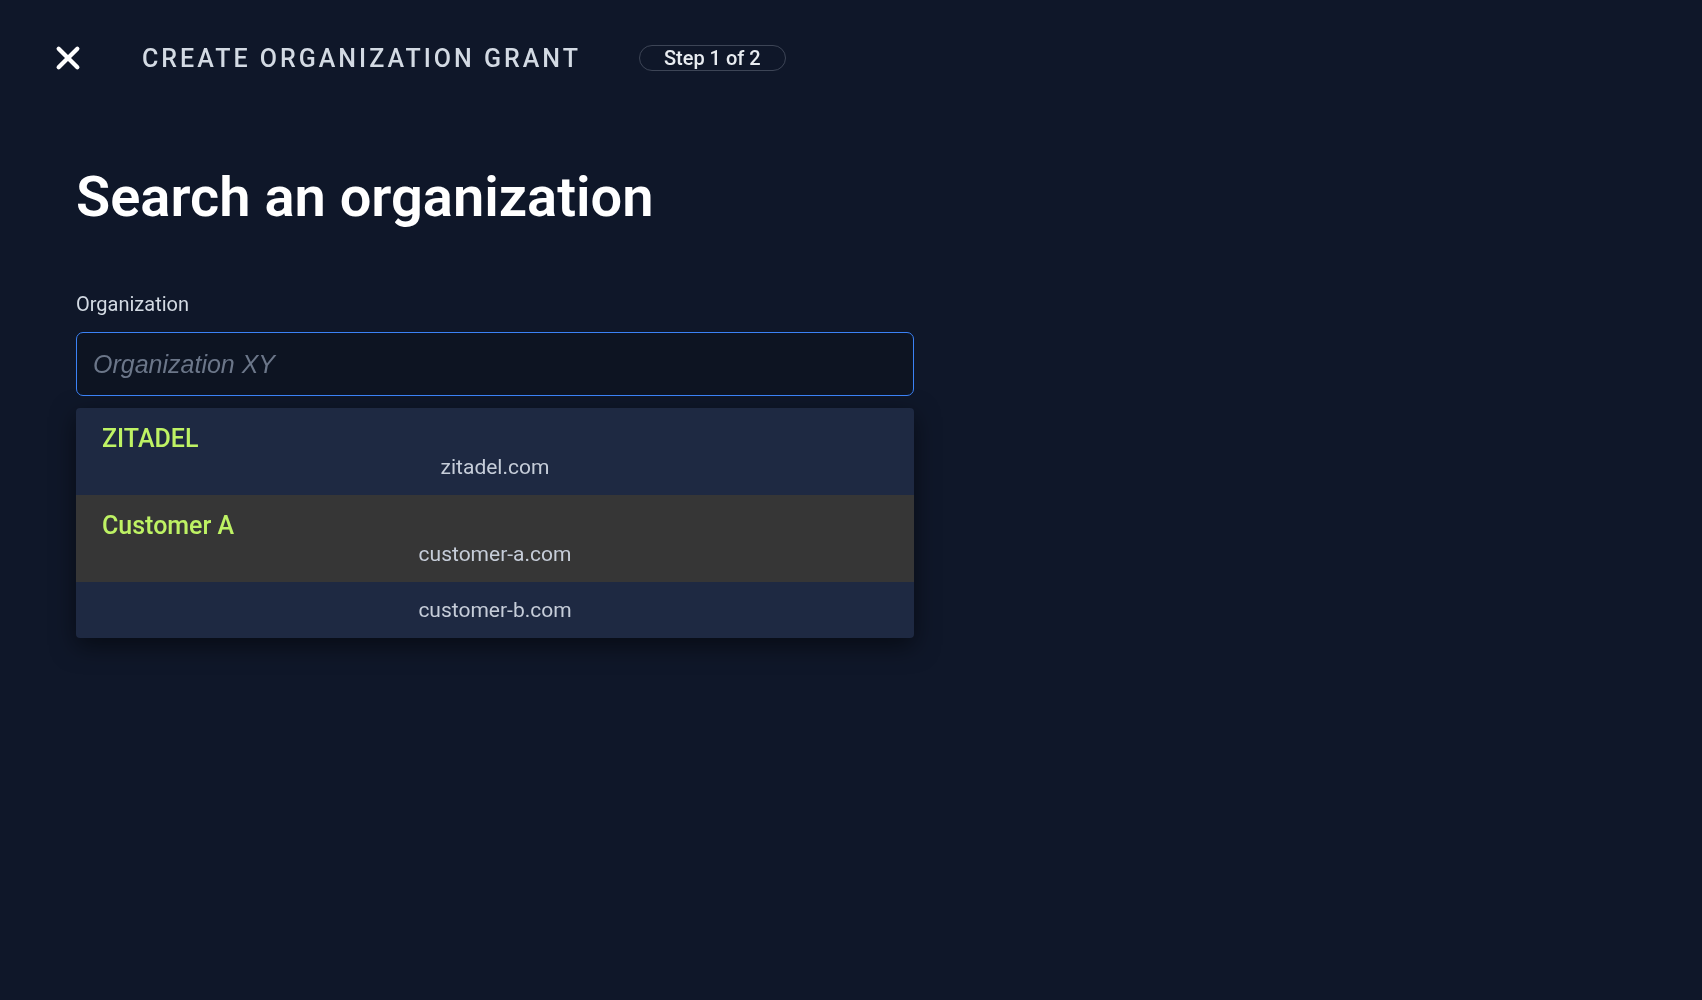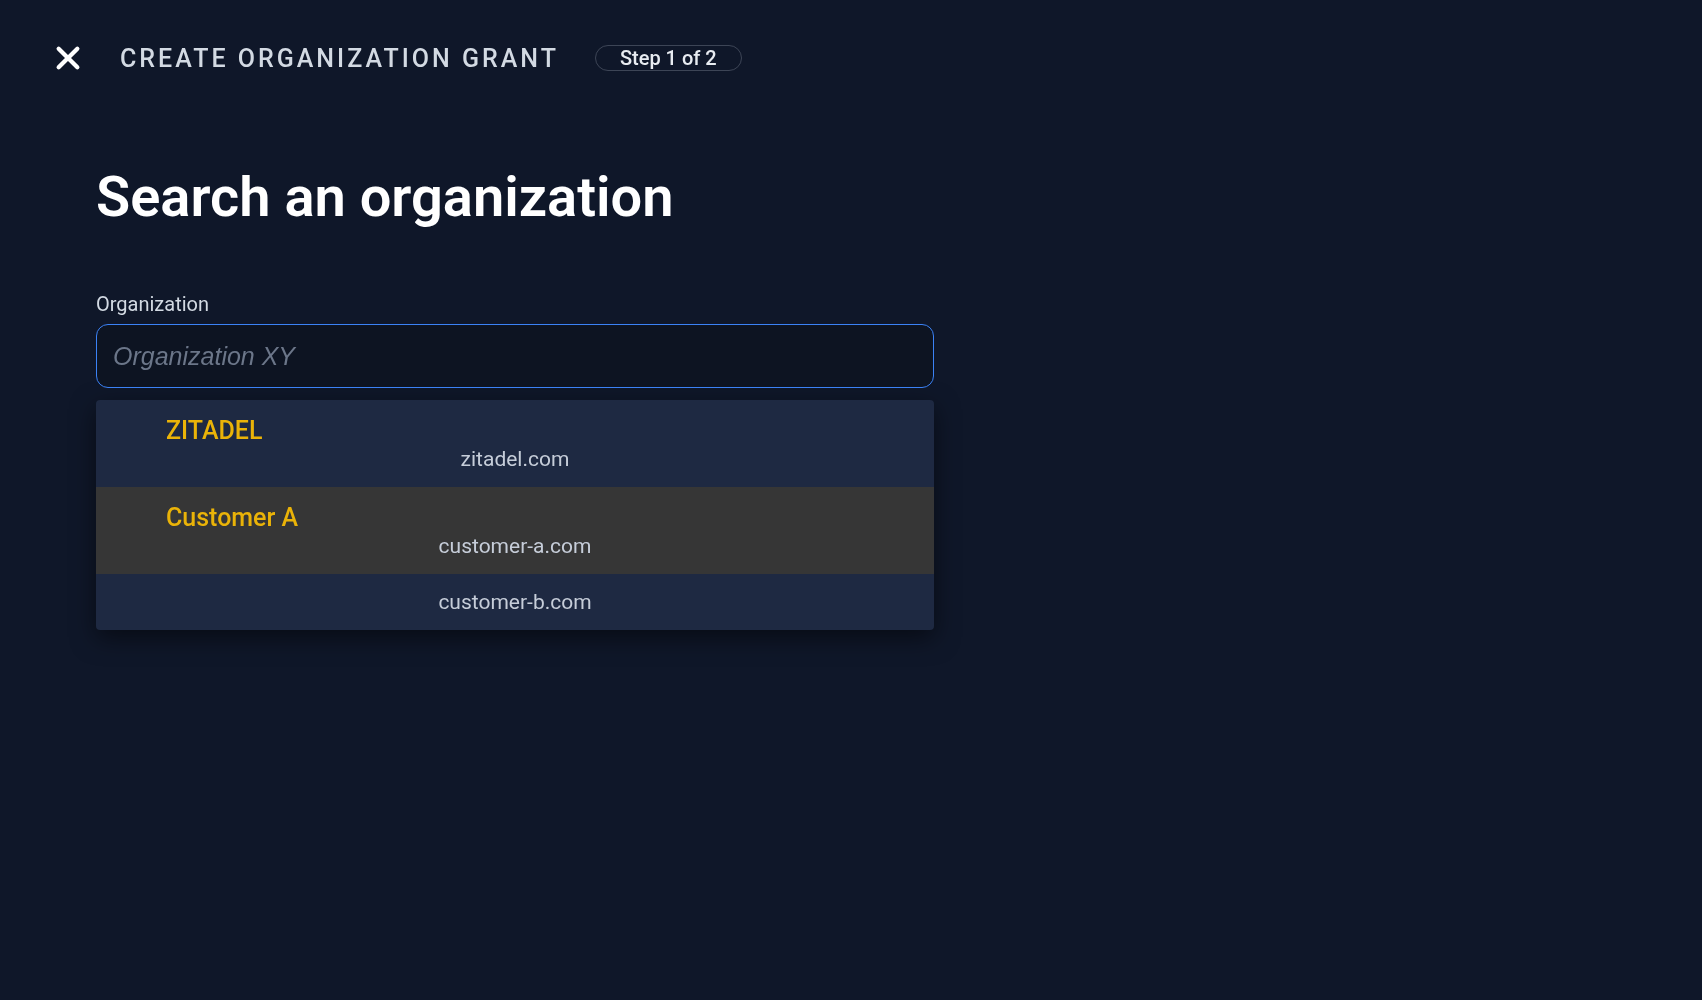--- a/index.html
+++ b/index.html
@@ -14,21 +14,21 @@
       font-family: -apple-system, BlinkMacSystemFont, "Segoe UI", Roboto, "Helvetica Neue", Arial, sans-serif;
       width: 1702px;
       height: 1000px;
       overflow: hidden;
     }
     
     .header {
       display: flex;
       align-items: center;
       padding: 42px 0 0 52px;
-      gap: 36px;
+      gap: 58px;
     }
     
     .close-btn {
       display: flex;
       align-items: center;
       justify-content: center;
       cursor: pointer;
       color: #ffffff;
       background: none;
       border: none;
@@ -49,44 +49,44 @@
     .step-badge {
       border: 1px solid #3d4556;
       border-radius: 24px;
       padding: 0 24px;
       font-size: 20px;
       font-weight: 500;
       color: #e8ecf1;
     }
     
     .content {
-      padding: 90px 0 0 96px;
+      padding: 90px 0 0 76px;
       max-width: 1000px;
     }
     
     .page-title {
       font-size: 56px;
       font-weight: 600;
       color: #ffffff;
       margin-bottom: 62px;
     }
     
     .field-label {
       font-size: 20px;
       color: #d3dae3;
-      margin-bottom: 8px;
+      margin-bottom: 16px;
       display: block;
     }
     
     .search-input {
       width: 838px;
       height: 64px;
       background-color: #0d1422;
       border: 1.5px solid #3b82f6;
-      border-radius: 12px;
+      border-radius: 7px;
       padding: 0 16px;
       font-size: 25px;
       font-style: italic;
       color: #ffffff;
       outline: none;
     }
     
     .search-input::placeholder {
       color: #6b7689;
       font-style: italic;
@@ -106,23 +106,22 @@
       cursor: pointer;
     }
     
     .option.highlighted {
       background-color: #363636;
     }
     
     .option-name {
       font-size: 25px;
       font-weight: 500;
-      color: #eab308;
+      color: #bef264;
       margin-bottom: 2px;
-      margin-left: 44px;
     }
     
     .option-domain {
       font-size: 21px;
       color: #c6cdd9;
       text-align: center;
     }
   </style>
 </head>
 <body>

